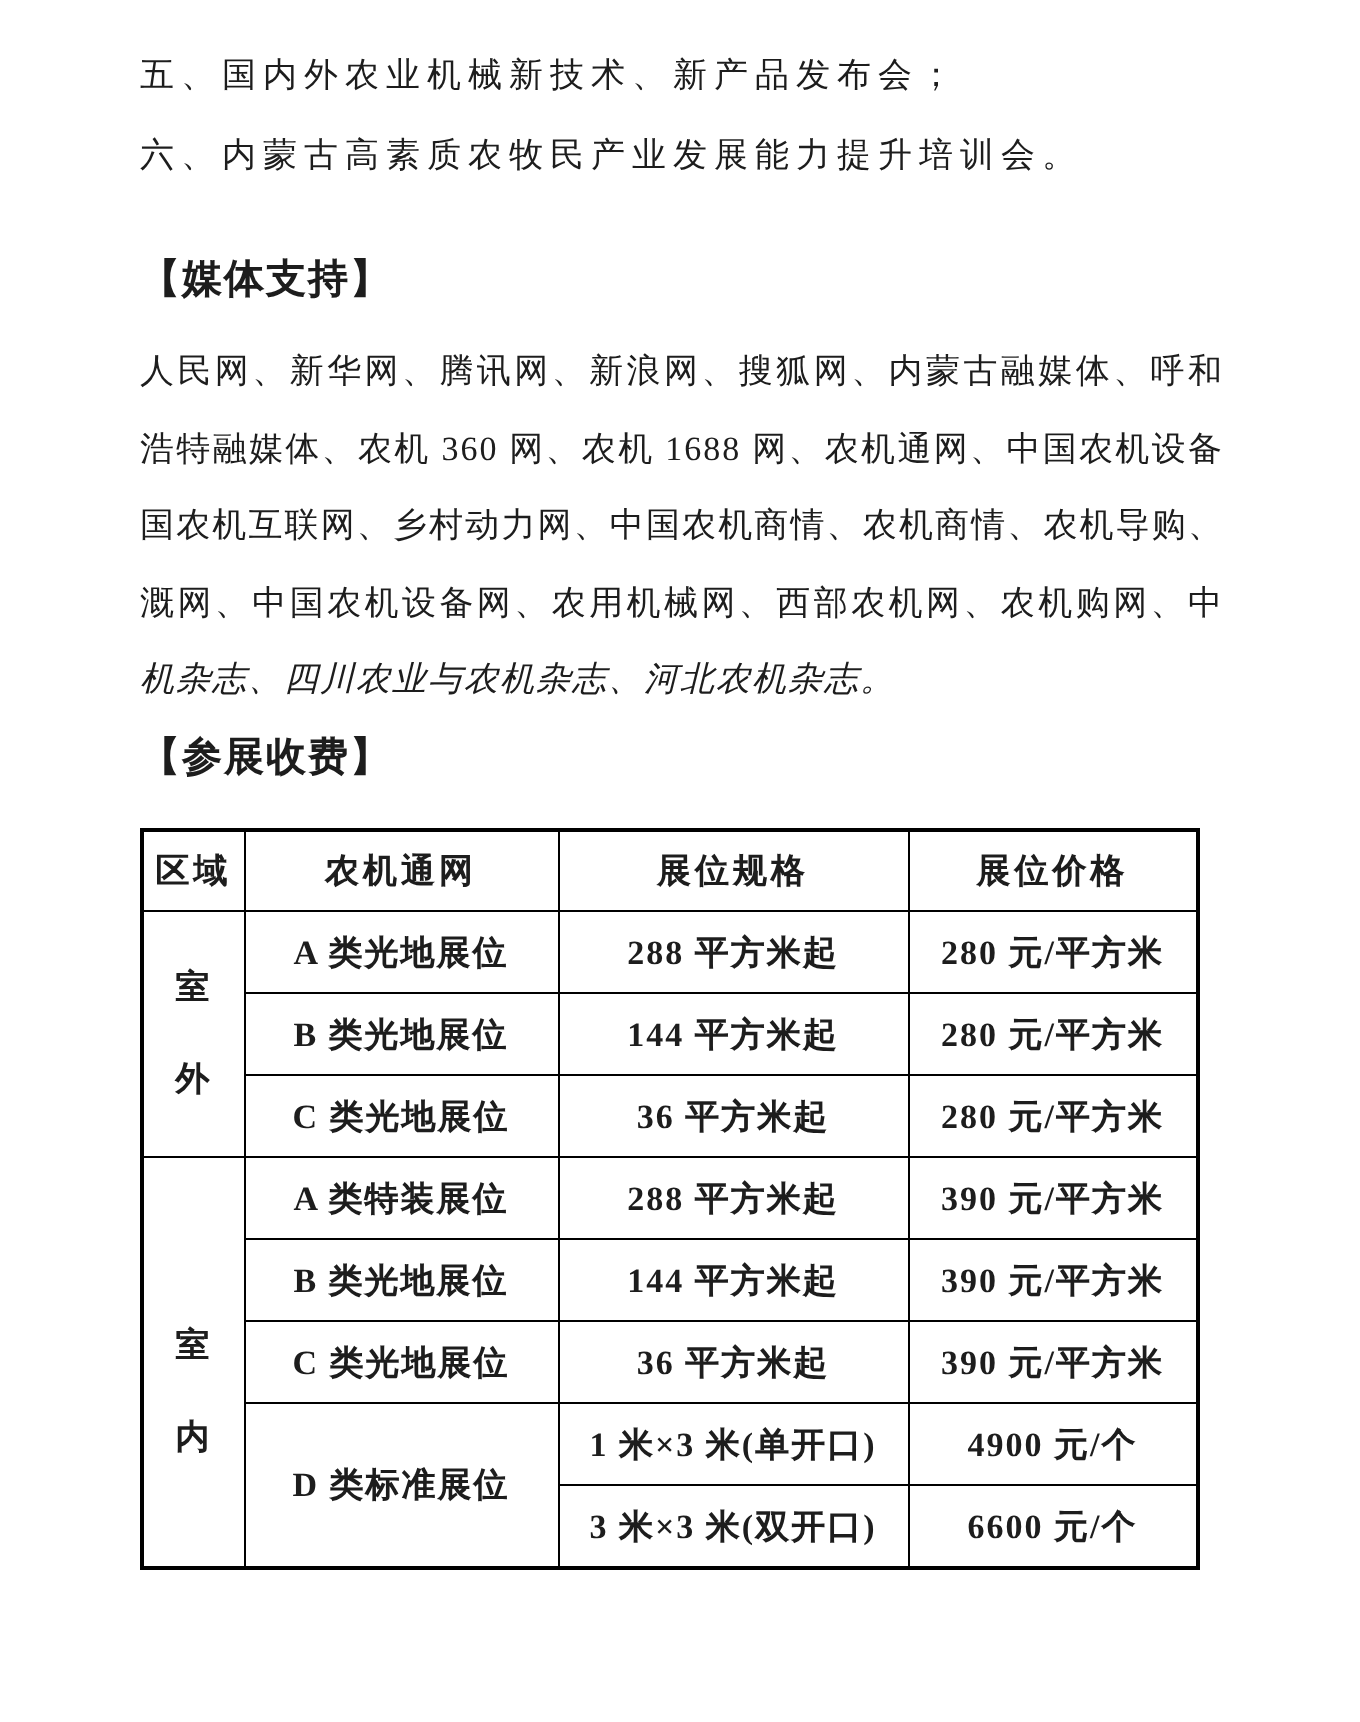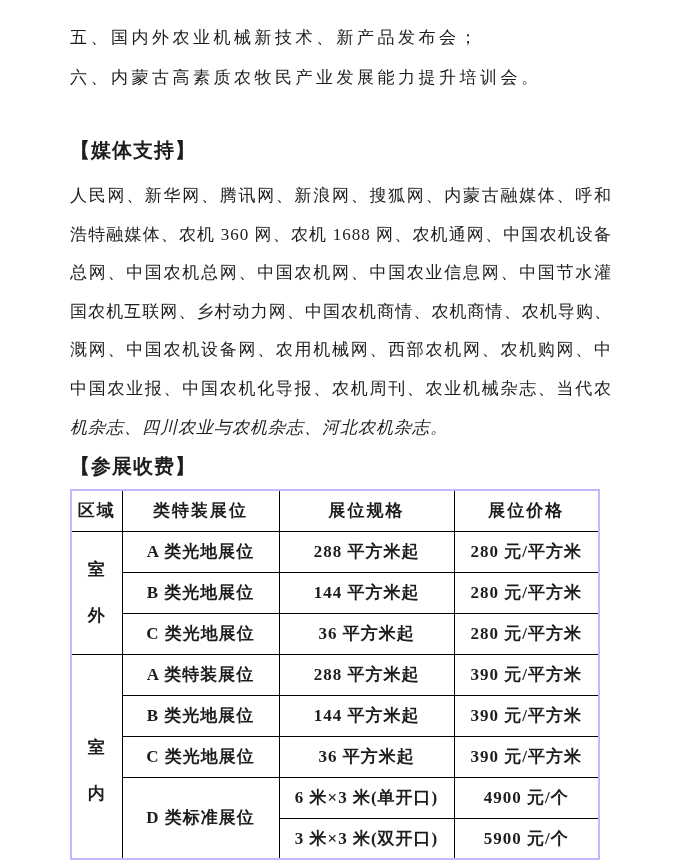--- a/index.html
+++ b/index.html
@@ -20,41 +20,41 @@
     line-height: 40px;
     letter-spacing: 3.5px;
     white-space: nowrap;
   }
   .section-heading {
     font-size: 20px;
     font-weight: 700;
     line-height: 28px;
     letter-spacing: 1px;
   }
-  .media-heading { margin-top: 38px; margin-bottom: 13px; }
-  .fees-heading  { margin-top: 5px;  margin-bottom: 9px; }
+  .media-heading { margin-top: 28px; margin-bottom: 13px; }
+  .fees-heading  { margin-top: 5px;  margin-bottom: 21px; }
   .media-para { width: 542px; }
   .media-line {
     font-size: 17px;
     line-height: 38.6px;
     letter-spacing: 1px;
     text-align: justify;
     text-align-last: justify;
   }
   .media-line.last-line {
     text-align: left;
     text-align-last: left;
     font-style: italic;
   }
   table.fee-table {
     border-collapse: collapse;
     table-layout: fixed;
     width: 528px;
     margin-top: 4px;
-    border: 2px solid #c4b5fd;
+    border: 2px solid #000000;
   }
   .fee-table th, .fee-table td {
     border: 1px solid #000;
     height: 41px;
     padding: 0 2px;
     text-align: center;
     vertical-align: middle;
     font-size: 17px;
     letter-spacing: 1px;
     font-weight: 700;
@@ -82,40 +82,38 @@
   <div>
     <div class="intro-line">五、国内外农业机械新技术、新产品发布会；</div>
     <div class="intro-line">六、内蒙古高素质农牧民产业发展能力提升培训会。</div>
   </div>
 
   <div class="section-heading media-heading">【媒体支持】</div>
 
   <div class="media-para">
     <div class="media-line">人民网、新华网、腾讯网、新浪网、搜狐网、内蒙古融媒体、呼和</div>
     <div class="media-line">浩特融媒体、农机 360 网、农机 1688 网、农机通网、中国农机设备</div>
-    <div class="media-line">总网、中国农机总网、中国农机网、中国农业信息网、中国节水灌</div>
     <div class="media-line">国农机互联网、乡村动力网、中国农机商情、农机商情、农机导购、</div>
     <div class="media-line">溉网、中国农机设备网、农用机械网、西部农机网、农机购网、中</div>
-    <div class="media-line">中国农业报、中国农机化导报、农机周刊、农业机械杂志、当代农</div>
     <div class="media-line last-line">机杂志、四川农业与农机杂志、河北农机杂志。</div>
   </div>
 
   <div class="section-heading fees-heading">【参展收费】</div>
 
   <table class="fee-table">
     <colgroup>
       <col style="width:51px">
       <col style="width:157px">
       <col style="width:175px">
       <col style="width:145px">
     </colgroup>
     <tbody>
       <tr>
         <th>区域</th>
-        <th>类特装展位</th>
+        <th>农机通网</th>
         <th>展位规格</th>
         <th>展位价格</th>
       </tr>
       <tr>
         <td rowspan="3" class="region-cell region-outdoor">
           <div class="region-char">室</div>
           <div class="region-char">外</div>
         </td>
         <td>A 类光地展位</td>
         <td>288 平方米起</td>
@@ -145,23 +143,23 @@
         <td>144 平方米起</td>
         <td>390 元/平方米</td>
       </tr>
       <tr>
         <td>C 类光地展位</td>
         <td>36 平方米起</td>
         <td>390 元/平方米</td>
       </tr>
       <tr>
         <td rowspan="2">D 类标准展位</td>
-        <td>6 米×3 米(单开口)</td>
+        <td>1 米×3 米(单开口)</td>
         <td>4900 元/个</td>
       </tr>
       <tr>
         <td>3 米×3 米(双开口)</td>
-        <td>5900 元/个</td>
+        <td>6600 元/个</td>
       </tr>
     </tbody>
   </table>
 
 </div>
 
 </body></html>

